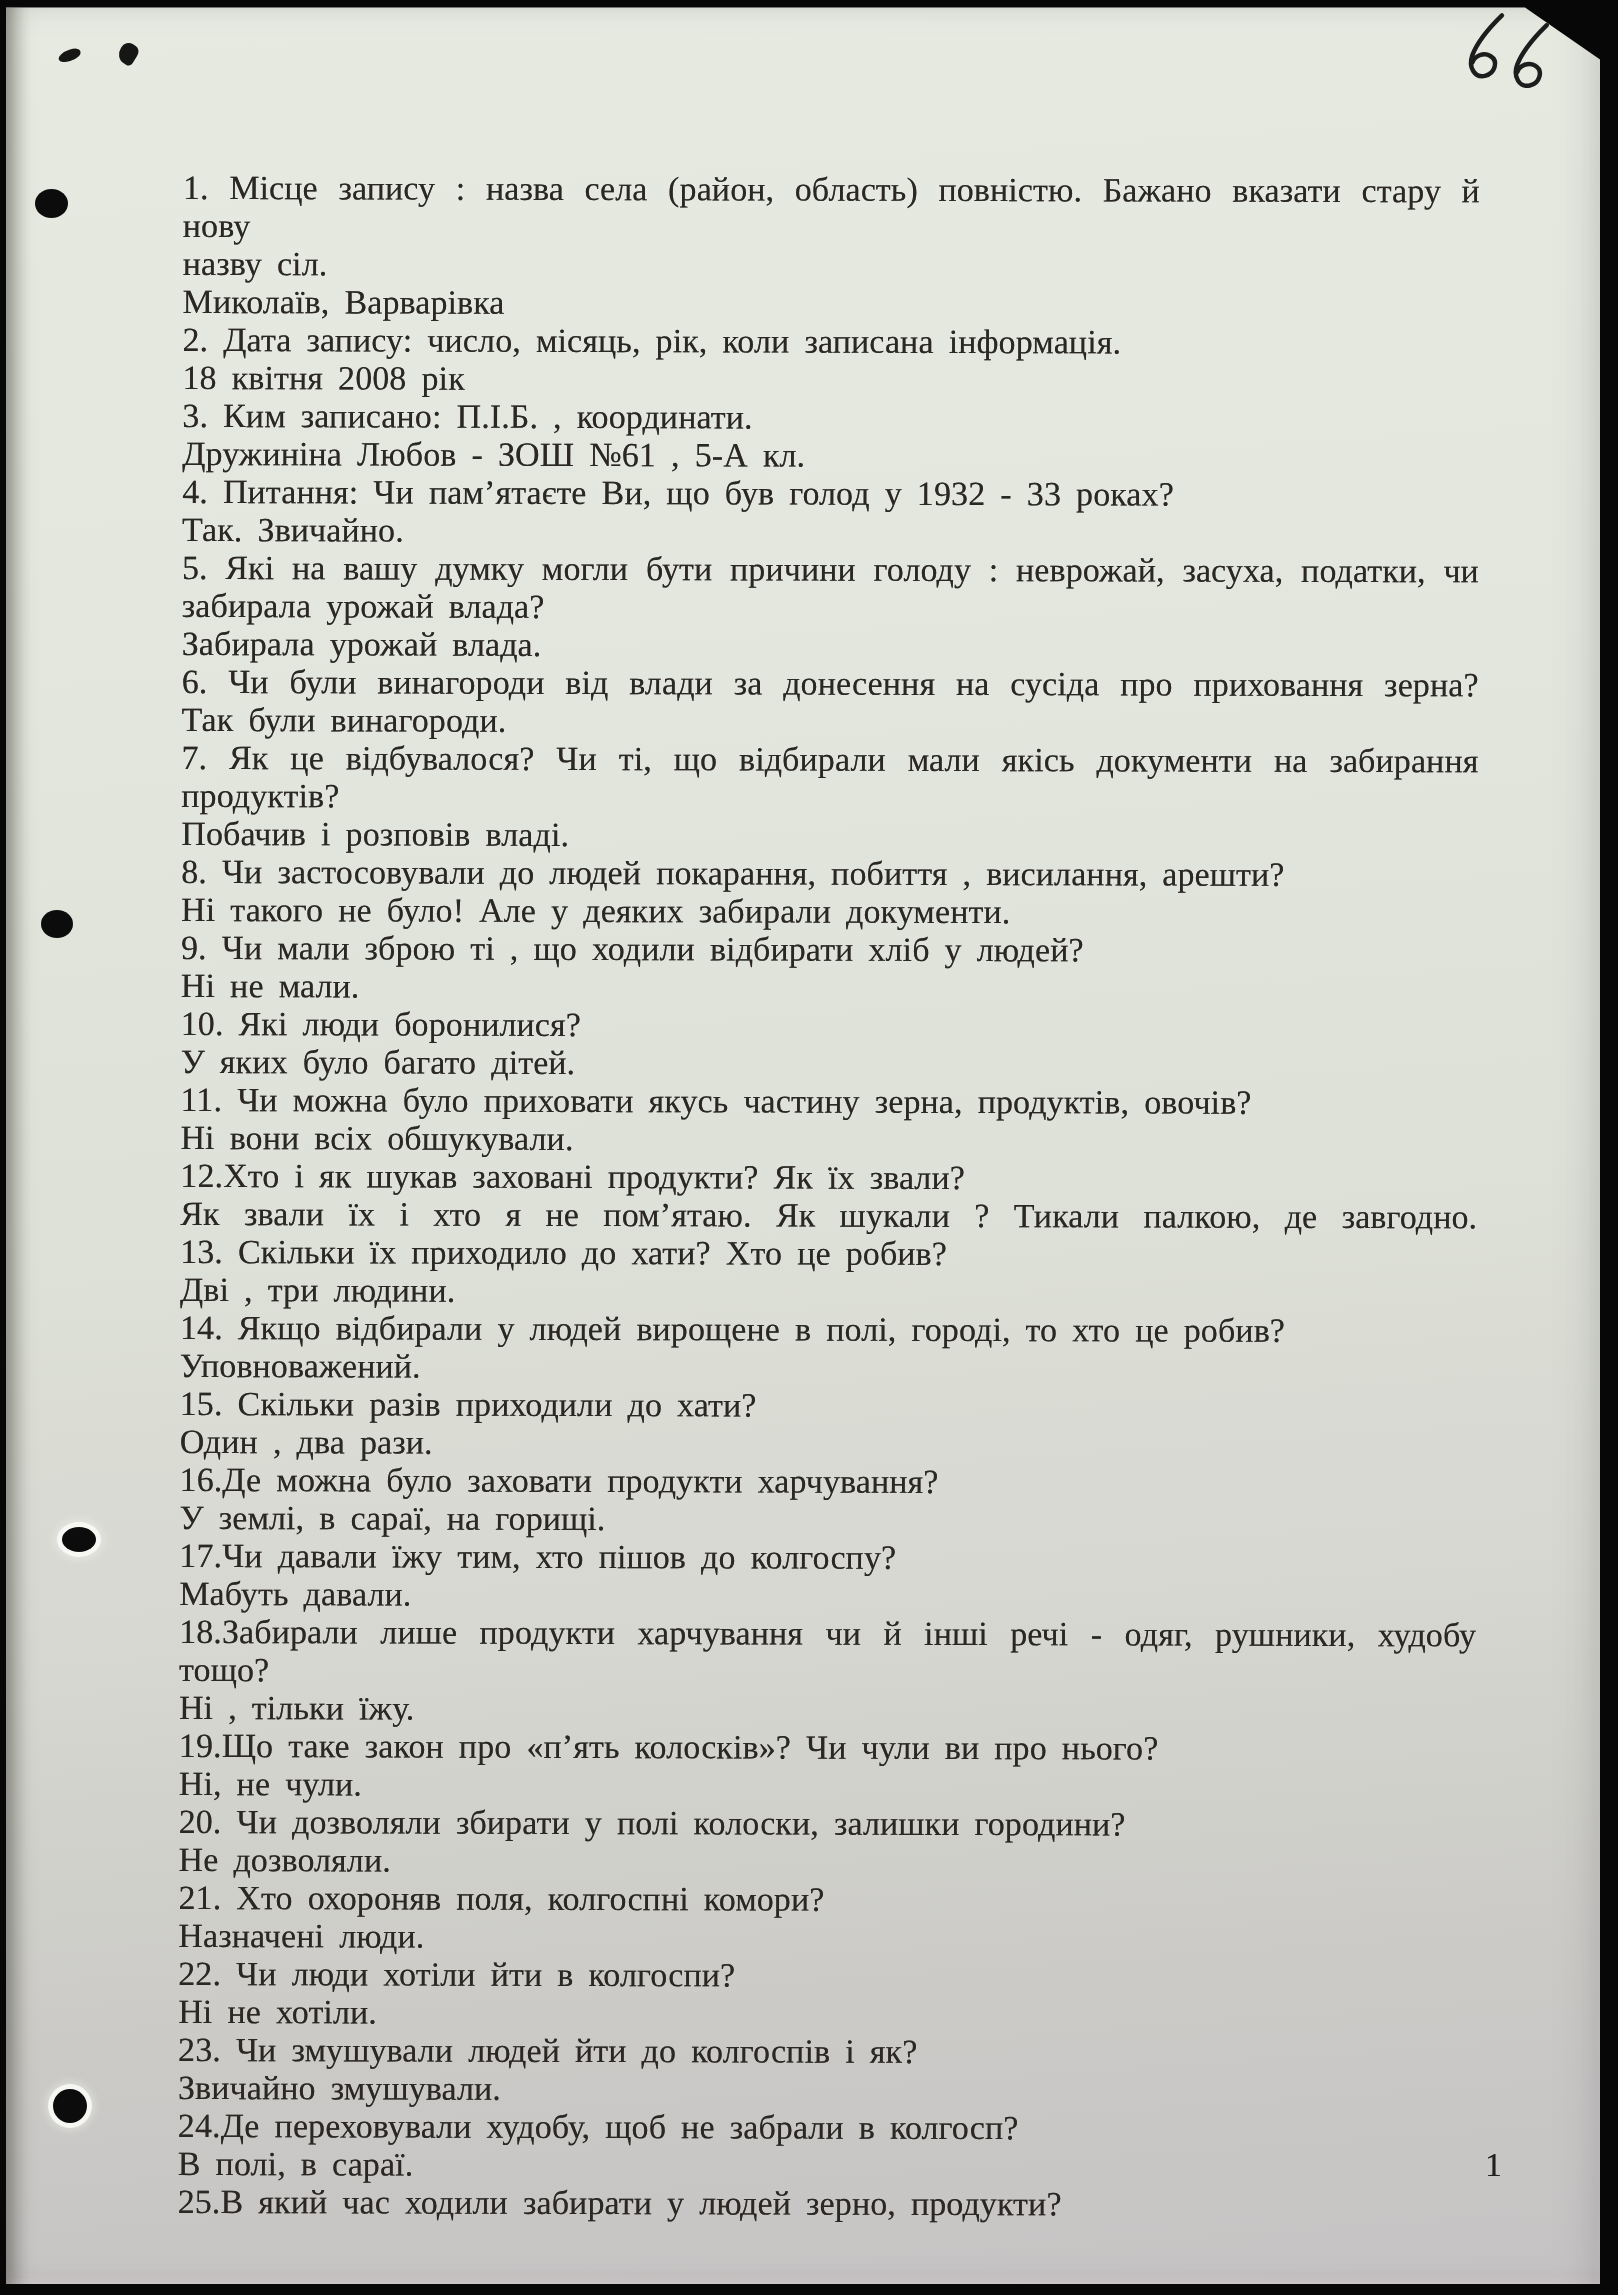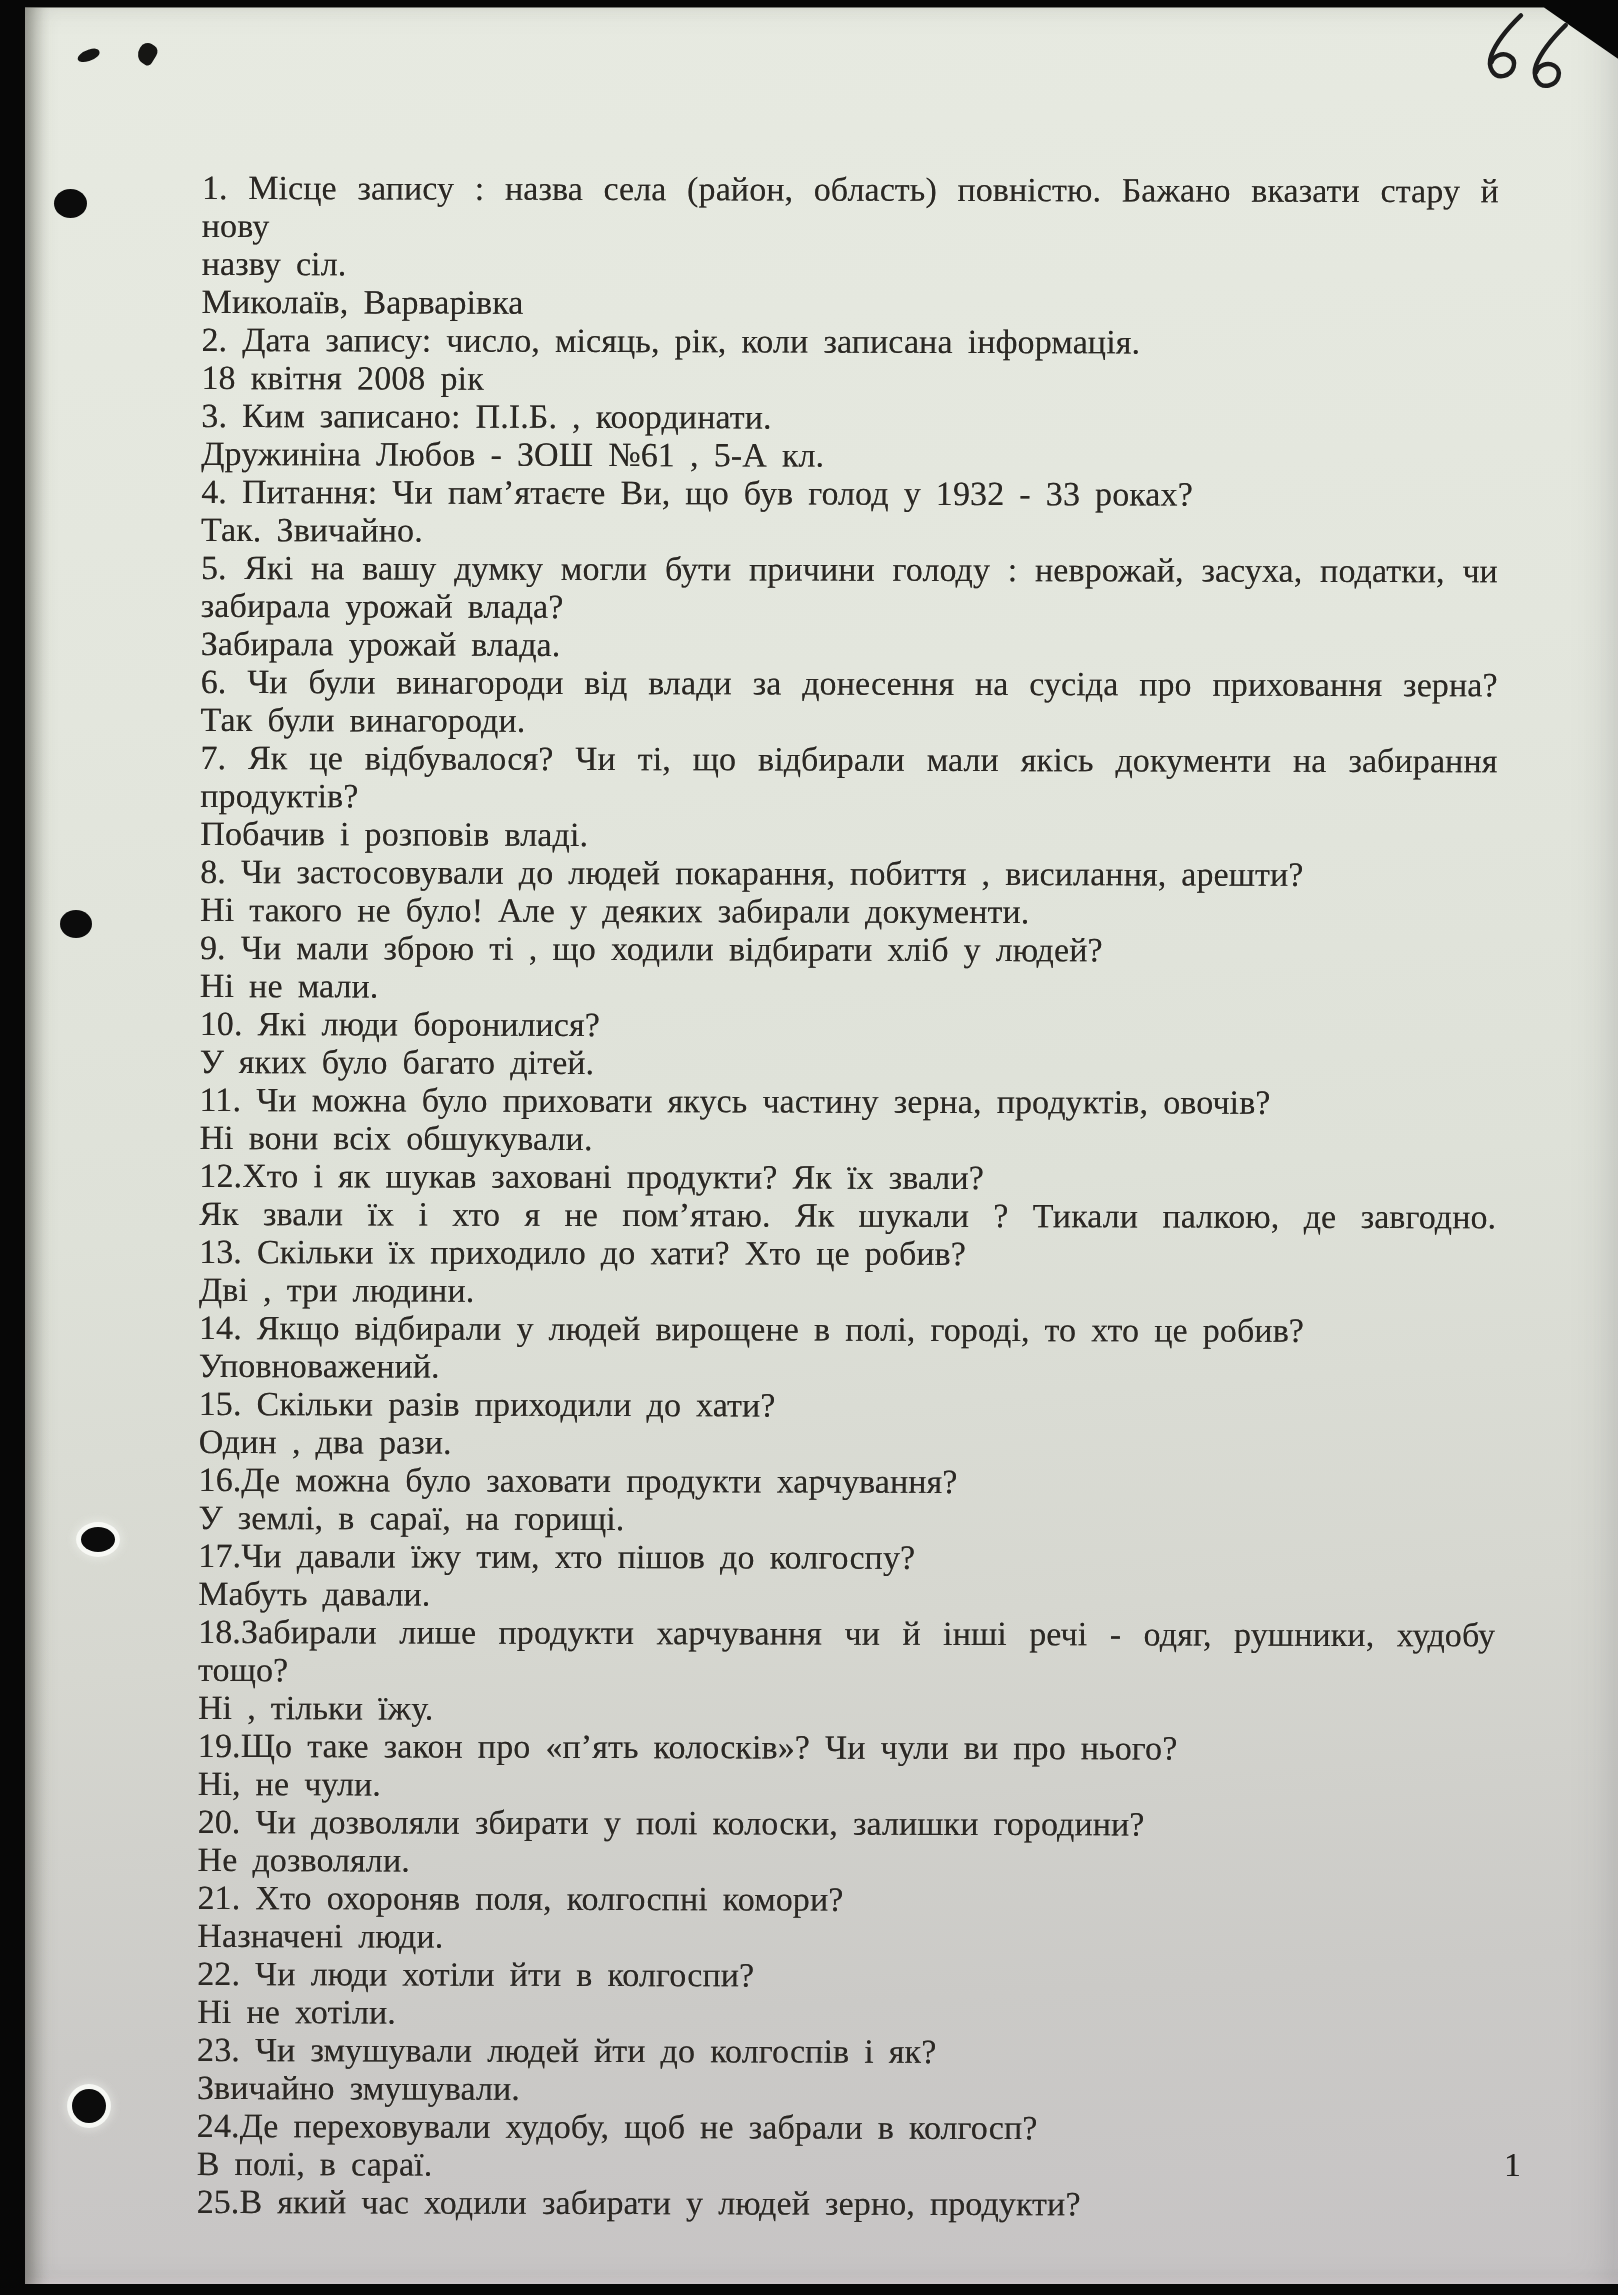--- a/index.html
+++ b/index.html
@@ -12,21 +12,21 @@
     font-family: "Liberation Serif", "DejaVu Serif", serif;
   }
   .scan-frame {
     position: absolute;
     left: 0; top: 0;
     width: 1618px; height: 2295px;
     background: #070707;
   }
   .paper {
     position: absolute;
-    left: 25px; top: 7.4px;
+    left: 6px; top: 7.4px;
     width: 1594px; height: 2277px;
     background: linear-gradient(176deg,
       #e7eae1 0%,
       #e3e6dd 30%,
       #dee1d8 52%,
       #d6d7d0 70%,
       #cbcac7 86%,
       #c6c3c4 100%);
     clip-path: polygon(0 0, 1519px 0, 1594px 52px, 1594px 2277px, 0 2277px);
     box-shadow: inset -21px 0 45px -23px rgba(90,88,95,0.35),

